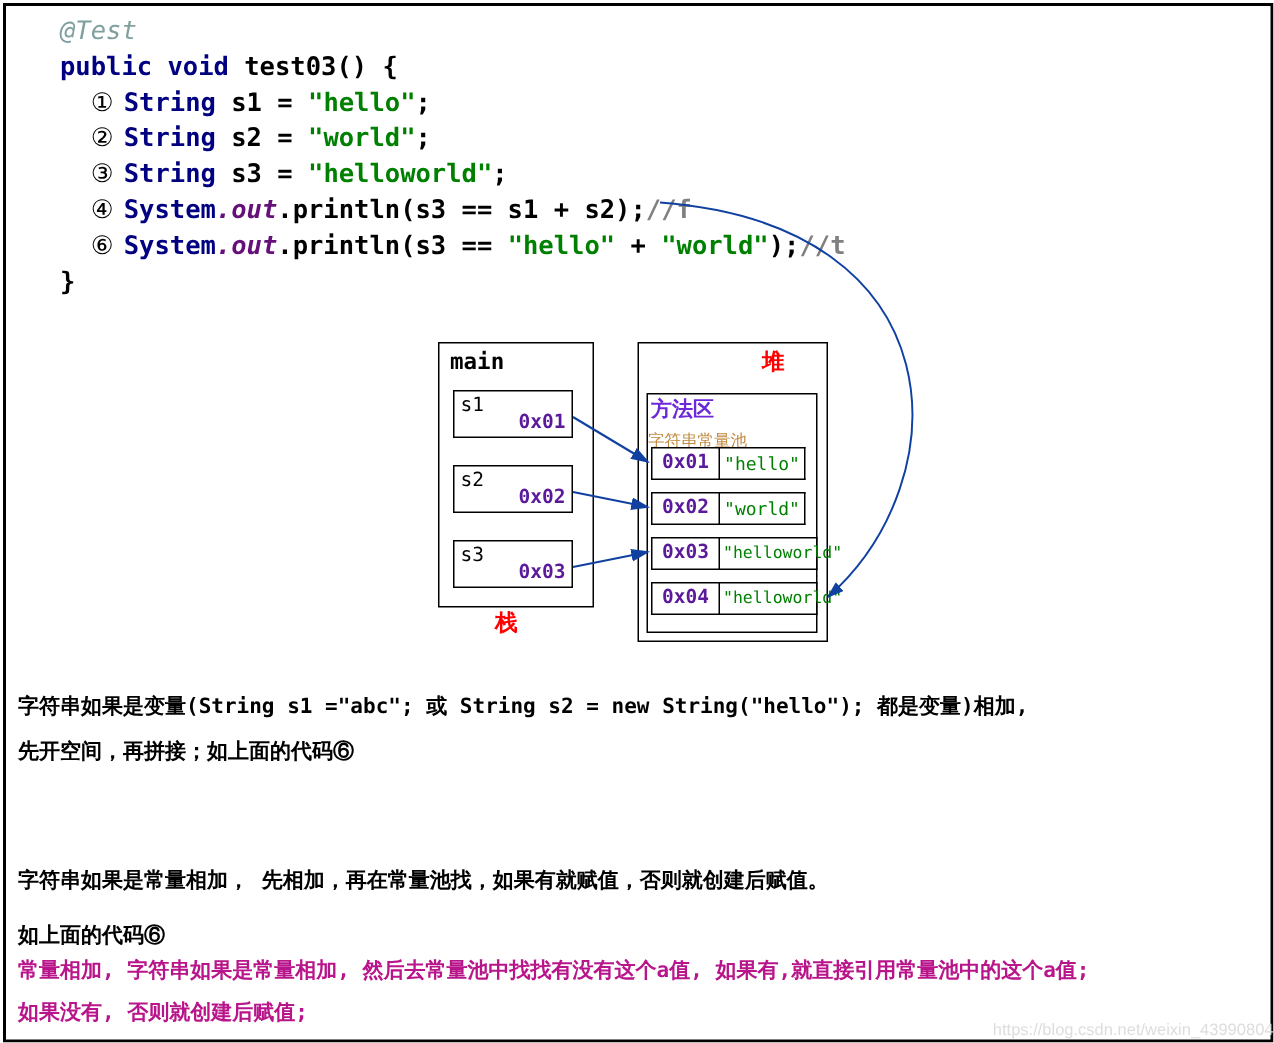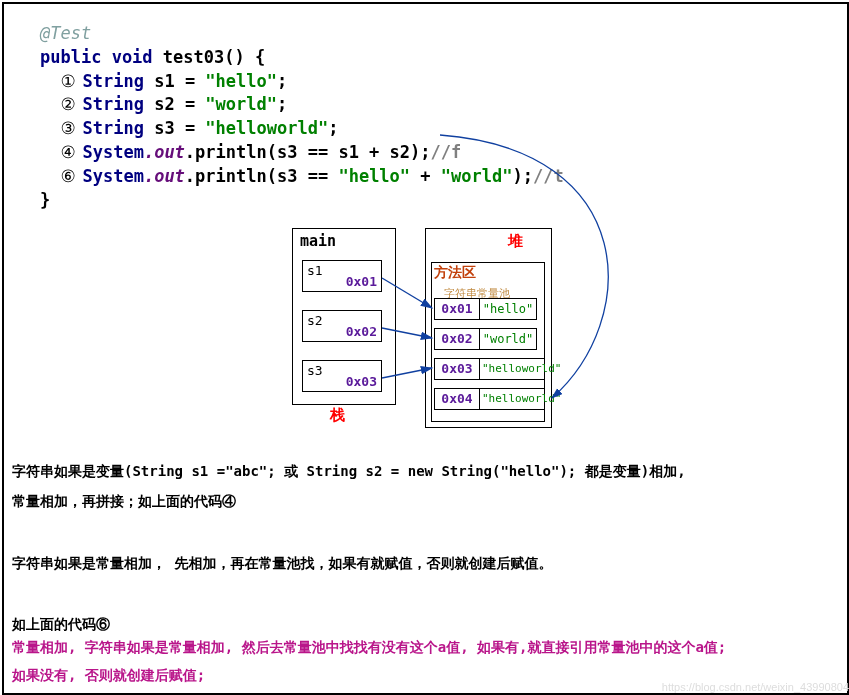--- a/index.html
+++ b/index.html
@@ -20,21 +20,20 @@
     border: 2px solid #000;
   }
   
   .code {
     font-family: Consolas, monospace;
     font-size: 17px;
     line-height: 1.4;
     padding: 10px 0 0 40px;
     white-space: pre;
     font-weight: bold;
-    margin-top: 12px;
   }
   .k-navy { color: #000080; font-weight: bold; }
   .k-teal { color: #80a0a0; font-style: italic; font-weight: normal;}
   .k-purple { color: #660e7a; font-style: italic;}
   .k-brace { color: #000; }
   .k-paren { color: #000; }
   .k-str { color: #008000; }
   .k-comment { color: #808080; }
   .k-circ { color: #000; font-weight: normal; display:inline-block; width:22px; text-align:left;}
   .k-plain { color: #000; }
@@ -85,24 +84,24 @@
     color: #ff0000; font-size: 15px; font-weight: bold;
   }
   .method-area {
     position: absolute;
     left: 171px; top: 52px;
     width: 112px; height: 158px;
     border: 1px solid #000;
   }
   .method-title {
     position: absolute; left: 174px; top: 54px;
-    color: #c2410c; font-size: 14px; font-weight: bold;
+    color: #6d28d9; font-size: 14px; font-weight: bold;
   }
   .pool-title {
-    position: absolute; left: 184px; top: 76px;
+    position: absolute; left: 172px; top: 76px;
     color: #c08a40; font-size: 11px;
   }
   .poolrow {
     position: absolute;
     left: 174px;
     height: 22px;
   }
   .pr1 { top: 88px; }
   .pr2 { top: 118px; }
   .pr3 { top: 148px; }
@@ -129,21 +128,21 @@
   
   .expl {
     position: absolute;
     left: 12px;
     font-size: 14px;
     font-weight: bold;
     line-height: 1.7;
   }
   .e1 { top: 460px; width: 820px; }
   .e2 { top: 490px; width: 820px; }
-  .e3 { top: 552px; width: 820px; }
+  .e3 { top: 576px; width: 820px; }
   .e4 { top: 613px; width: 820px; }
   .pink { color: #b9158a; }
   .e5 { top: 636px; width: 830px; }
   .e6 { top: 664px; width: 830px; }
 
   .watermark {
     position: absolute; right: 0; bottom: 2px;
     font-size: 11px; color: #ddd; font-family: sans-serif;
     letter-spacing: 0;
   }
@@ -210,19 +209,19 @@
   <line x1="382" y1="278" x2="432" y2="308" stroke="#1040a0" stroke-width="1.4" marker-end="url(#ah)"></line>
 
   <line x1="382" y1="328" x2="432" y2="338" stroke="#1040a0" stroke-width="1.4" marker-end="url(#ah)"></line>
 
   <line x1="382" y1="378" x2="432" y2="368" stroke="#1040a0" stroke-width="1.4" marker-end="url(#ah)"></line>
 
   <path d="M 440 135 C 640 150, 640 320, 552 398" fill="none" stroke="#1040a0" stroke-width="1.3" marker-end="url(#ah)"></path>
 </svg>
 
 <div class="expl e1">字符串如果是变量(String s1 ="abc"; 或 String s2 = new String("hello"); 都是变量)相加,</div>
-<div class="expl e2">常量相加，再拼接；如上面的代码④</div>
+<div class="expl e2">先开空间，再拼接；如上面的代码⑥</div>
 <div class="expl e3">字符串如果是常量相加， 先相加，再在常量池找，如果有就赋值，否则就创建后赋值。</div>
 <div class="expl e4">如上面的代码⑥</div>
 <div class="expl e5 pink">常量相加, 字符串如果是常量相加, 然后去常量池中找找有没有这个a值, 如果有,就直接引用常量池中的这个a值;</div>
 <div class="expl e6 pink">如果没有, 否则就创建后赋值;</div>
 
 <div class="watermark">https://blog.csdn.net/weixin_43990804</div>
 
 </body></html>

